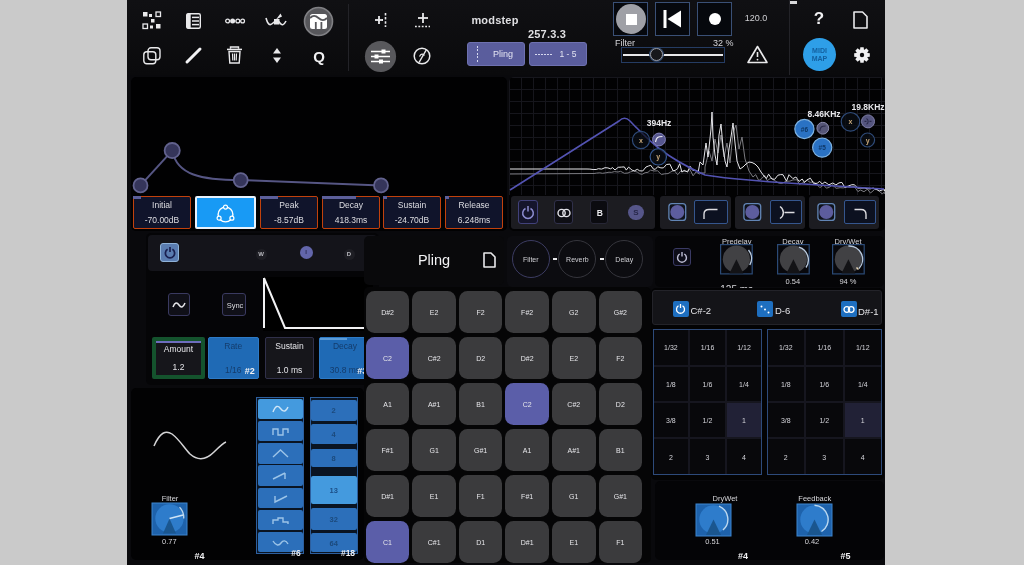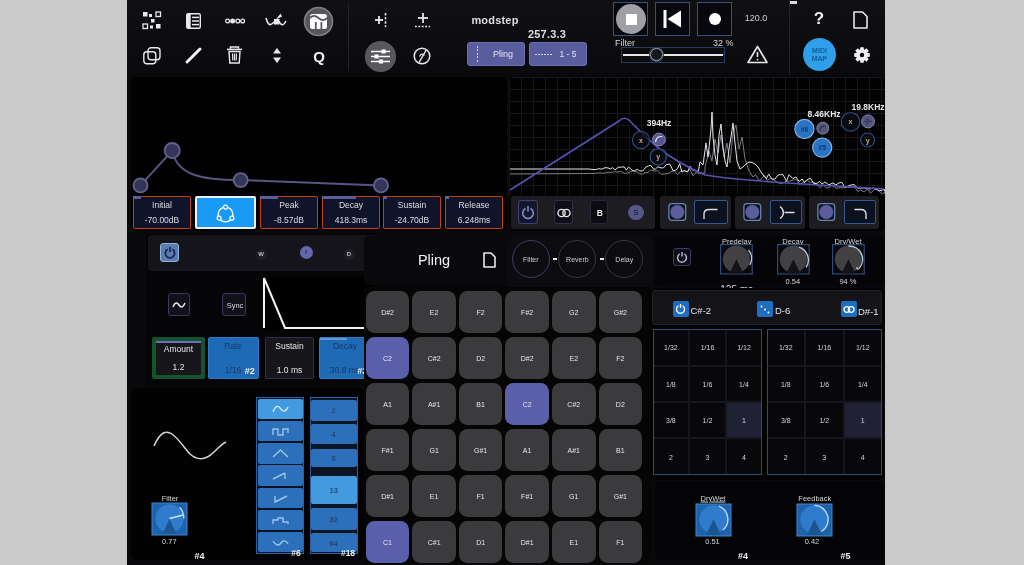--- a/index.html
+++ b/index.html
@@ -484,21 +484,21 @@
   <div class="fc" style="left:639.5px;top:438.4px;width:38.5px;height:36.4px;background:#08080b;">
       <span>2</span>
     </div>
   <div class="fc" style="left:678.0px;top:438.4px;width:38.5px;height:36.4px;background:#08080b;">
       <span>3</span>
     </div>
   <div class="fc" style="left:716.5px;top:438.4px;width:38.5px;height:36.4px;background:#08080b;">
       <span>4</span>
     </div>
   <div class="panel" id="p-brknobs" style="left:528px;top:481px;width:229px;height:79px;background:#040406;">
-    <div class="t c" style="left:58px;top:16.7px;font-size:7.5px;color:#d6d6da;text-decoration:underline;">DryWet</div>
+    <div class="t c" style="left:70px;top:16.7px;font-size:7.5px;color:#d6d6da;">DryWet</div>
     <svg class="abs" style="left:41.4px;top:22.7px;" width="35" height="32" viewBox="0 0 35 32">
         <use href="#knobblue"></use>
         <path d="M23,2.2 A14.2,14.2 0 0 1 27,26" fill="none" stroke="#bcd8ef" stroke-width="1.4"></path>
       </svg>
     <div class="t c" style="left:57.5px;top:60px;font-size:7.5px;color:#d6d6da;">0.51</div>
     <div class="t c" style="left:88px;top:75.3px;font-size:9px;font-weight:bold;color:#f0f0f2;">#4</div>
     <div class="t c" style="left:159.8px;top:16.7px;font-size:7.5px;color:#d6d6da;">Feedback</div>
     <svg class="abs" style="left:141.9px;top:22.7px;" width="35" height="32" viewBox="0 0 35 32">
         <use href="#knobblue"></use>
         <path d="M17.5,1.3 A14.2,14.2 0 0 1 24.5,27.5" fill="none" stroke="#bcd8ef" stroke-width="1.4"></path>

